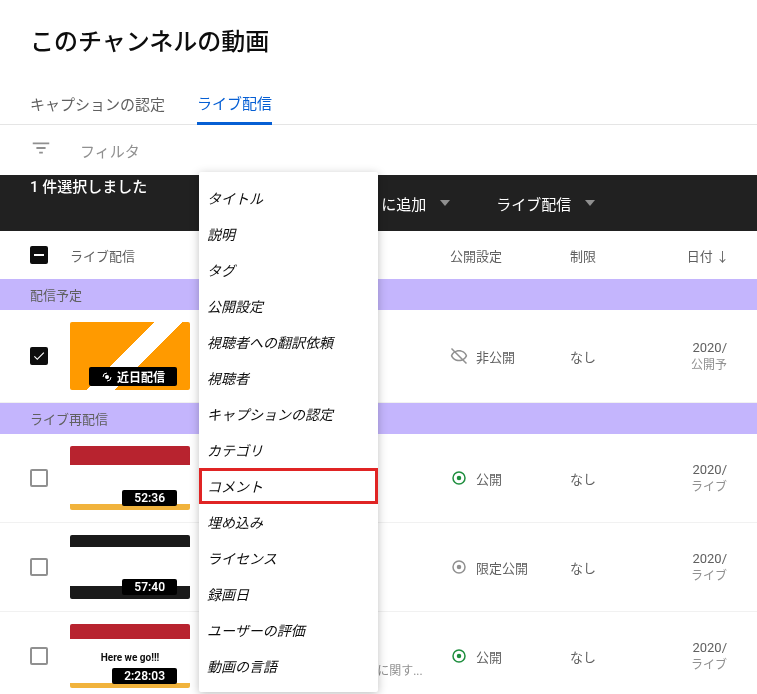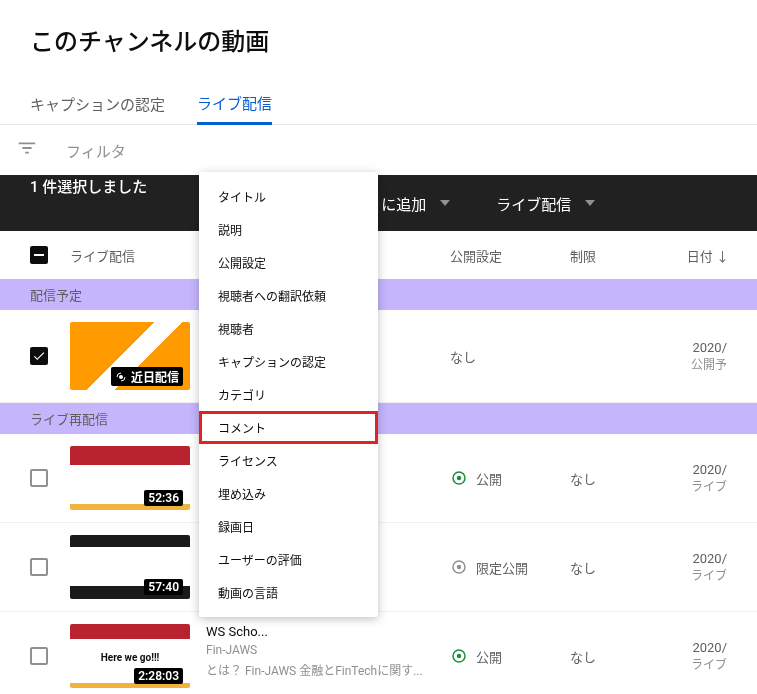--- a/index.html
+++ b/index.html
@@ -43,21 +43,21 @@
     color: #065fd4;
     border-bottom: 3px solid #065fd4;
     margin-bottom: -1px;
   }
 
   
   .filter-row {
     display: flex;
     align-items: center;
     gap: 28px;
-    padding: 10px 16px;
+    padding: 10px 30px;
     height: 50px;
     color: #909090;
   }
   .filter-icon svg { fill: #909090; }
   .filter-label { font-size: 15px; }
 
   
   .action-bar {
     background: #212121;
     color: #fff;
@@ -116,26 +116,26 @@
     width: 120px;
     height: 64px;
     background: #ccc;
     border-radius: 2px;
     overflow: hidden;
     flex-shrink: 0;
   }
   .thumb.large { height: 68px; }
   .thumb .badge {
     position: absolute;
-    bottom: 4px; right: 7px;
+    bottom: 4px; right: 13px;
     background: #000;
     color: #fff;
     font-size: 12px;
     font-weight: 600;
-    padding: 1px 4px;
+    padding: 1px 12px;
     border-radius: 2px;
     display: flex;
     align-items: center;
     gap: 4px;
   }
   .meta { display: flex; flex-direction: column; gap: 4px; font-size: 13px; }
   .meta-title { color: #0d0d0d; }
   .meta-desc  { color: #909090; font-size: 12px; }
 
   .vis-cell { display: flex; align-items: center; gap: 8px; }
@@ -164,25 +164,26 @@
     left: 199px;
     top: 172px;
     width: 179px;
     background: #fff;
     box-shadow: 0 2px 10px rgba(0,0,0,.25);
     border-radius: 2px;
     padding: 8px 0;
     z-index: 50;
   }
   .ctx-item {
-    font-size: 12px;
+    font-size: 14px;
     color: #0d0d0d;
-    padding: 8px 19px;
+    padding: 8px 8px;
     cursor: pointer;
     white-space: nowrap;
+    font-style: italic;
   }
   .ctx-item.highlight {
     outline: 3px solid #e02424;
     outline-offset: -3px;
   }
 
   .col-date-cell { text-align: right; white-space: nowrap; color:#606060;}
   .col-date-cell .sub { color:#909090; font-size:12px; }
 
 </style>
@@ -245,20 +246,29 @@
       <div class="badge">
         <svg width="12" height="12" viewBox="0 0 24 24" fill="#fff">
             <circle cx="12" cy="12" r="4"></circle>
             <path d="M4 12a8 8 0 0 1 8-8M20 12a8 8 0 0 1-8 8" stroke="#fff" stroke-width="2" fill="none"></path>
           </svg>
         <span>近日配信</span>
       </div>
     </div>
     <div class="meta"></div>
   </div>
+  <div class="col-vis">
+    <div class="vis-cell">
+      <svg class="icon18" viewBox="0 0 24 24" fill="#909090">
+          <path d="M12 6a9.77 9.77 0 0 1 8.82 5.5A9.77 9.77 0 0 1 12 17a9.77 9.77 0 0 1-8.82-5.5A9.77 9.77 0 0 1 12 6m0-2C7 4 2.73 7.11 1 11.5 2.73 15.89 7 19 12 19s9.27-3.11 11-7.5C21.27 7.11 17 4 12 4z"></path>
+          <path d="M2 2l20 20" stroke="#909090" stroke-width="2"></path>
+        </svg>
+      <span>非公開</span>
+    </div>
+  </div>
   <div class="col-rest">なし</div>
   <div class="col-date col-date-cell">
     <div>2020/</div>
     <div class="sub">公開予</div>
   </div>
 </div>
 
 <div class="section-band">ライブ再配信</div>
 
 <div class="row">
@@ -344,24 +354,25 @@
   <div class="col-rest">なし</div>
   <div class="col-date col-date-cell">
     <div>2020/</div>
       <div class="sub">ライブ</div>
   </div>
 </div>
 
 <div class="ctx-menu" id="ctx-menu">
     <div class="ctx-item">タイトル</div>
     <div class="ctx-item">説明</div>
+    <div class="ctx-item">タグ</div>
     <div class="ctx-item">公開設定</div>
     <div class="ctx-item">視聴者への翻訳依頼</div>
     <div class="ctx-item">視聴者</div>
     <div class="ctx-item">キャプションの認定</div>
     <div class="ctx-item">カテゴリ</div>
     <div class="ctx-item highlight">コメント</div>
+    <div class="ctx-item">埋め込み</div>
     <div class="ctx-item">ライセンス</div>
-    <div class="ctx-item">埋め込み</div>
     <div class="ctx-item">録画日</div>
     <div class="ctx-item">ユーザーの評価</div>
     <div class="ctx-item">動画の言語</div>
   </div>
 
 </body></html>

